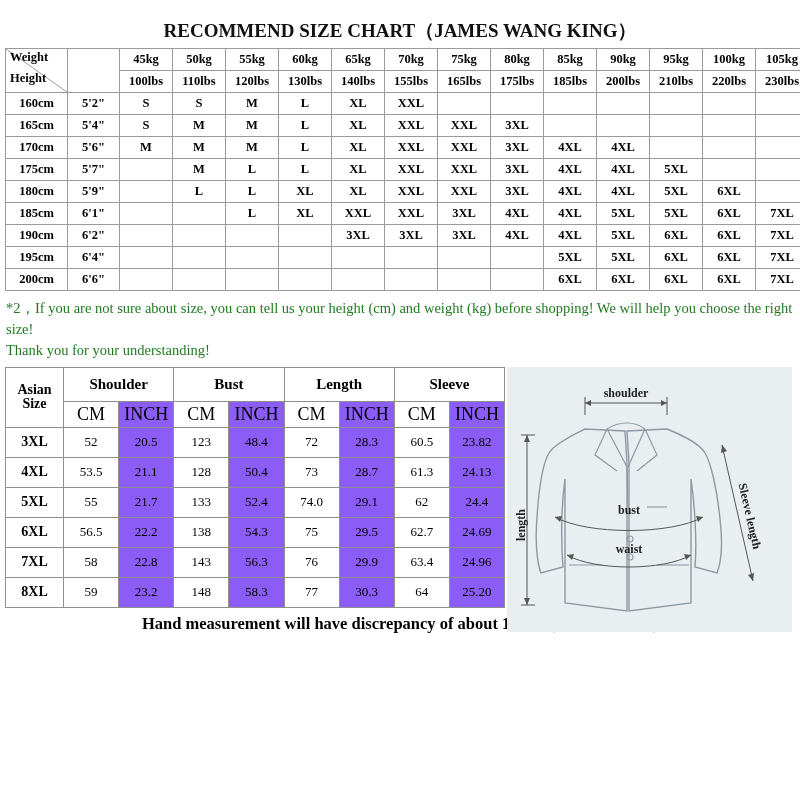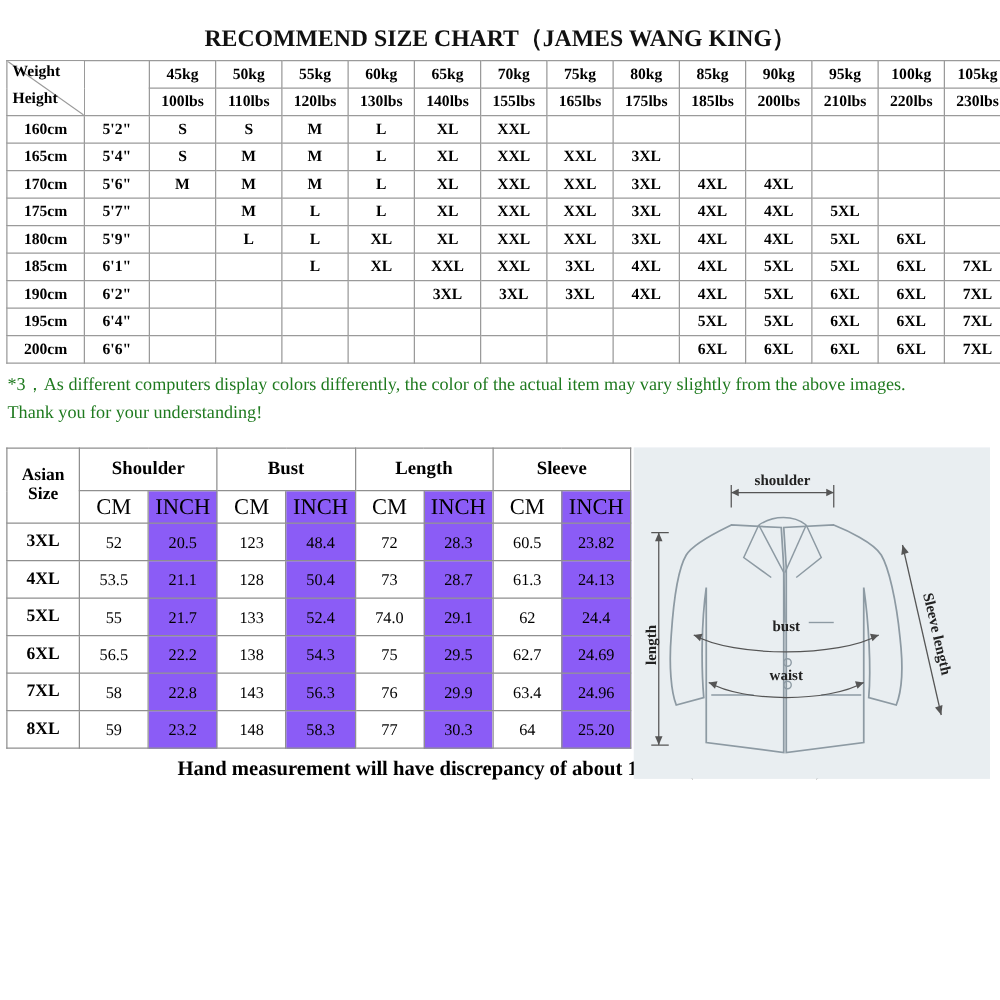--- a/index.html
+++ b/index.html
@@ -82,21 +82,21 @@
     font-family: "Liberation Serif", serif;
     font-size: 14.5px;
     color: #1f7a1f;
     line-height: 1.42;
   }
   .notes p { margin: 0 0 1px 0; }
 
   
   .meas-wrap {
     position: relative;
-    margin-top: 18px;
+    margin-top: 6px;
   }
   .meas-table {
     border-collapse: collapse;
     table-layout: fixed;
     width: 500px;
     margin-left: 5px;
   }
   .meas-table td, .meas-table th {
     border: 1px solid #8f8f8f;
     font-family: "Liberation Serif", serif;
@@ -352,21 +352,21 @@
           <td class="col-d cell-g3">6XL</td>
           <td class="col-d cell-g3">6XL</td>
           <td class="col-d cell-g3">6XL</td>
           <td class="col-d cell-g3">6XL</td>
           <td class="col-d cell-g3">7XL</td>
         </tr>
       </tbody>
   </table>
 
   <div class="notes">
-    <p>*3，As different computers display colors differently, the color of the actual item may vary slightly from the above images.</p>
+    <p>*2，If you are not sure about size, you can tell us your height (cm) and weight (kg) before shopping! We will help you choose the right size!</p>
     <p>Thank you for your understanding!</p>
   </div>
 
   <div class="meas-wrap">
     <table class="meas-table">
       <tbody id="meas-body">
           <tr>
             <td class="asian" rowspan="2">Asian<br>Size</td>
             <td class="grp" colspan="2">Shoulder</td>
             <td class="grp" colspan="2">Bust</td>

